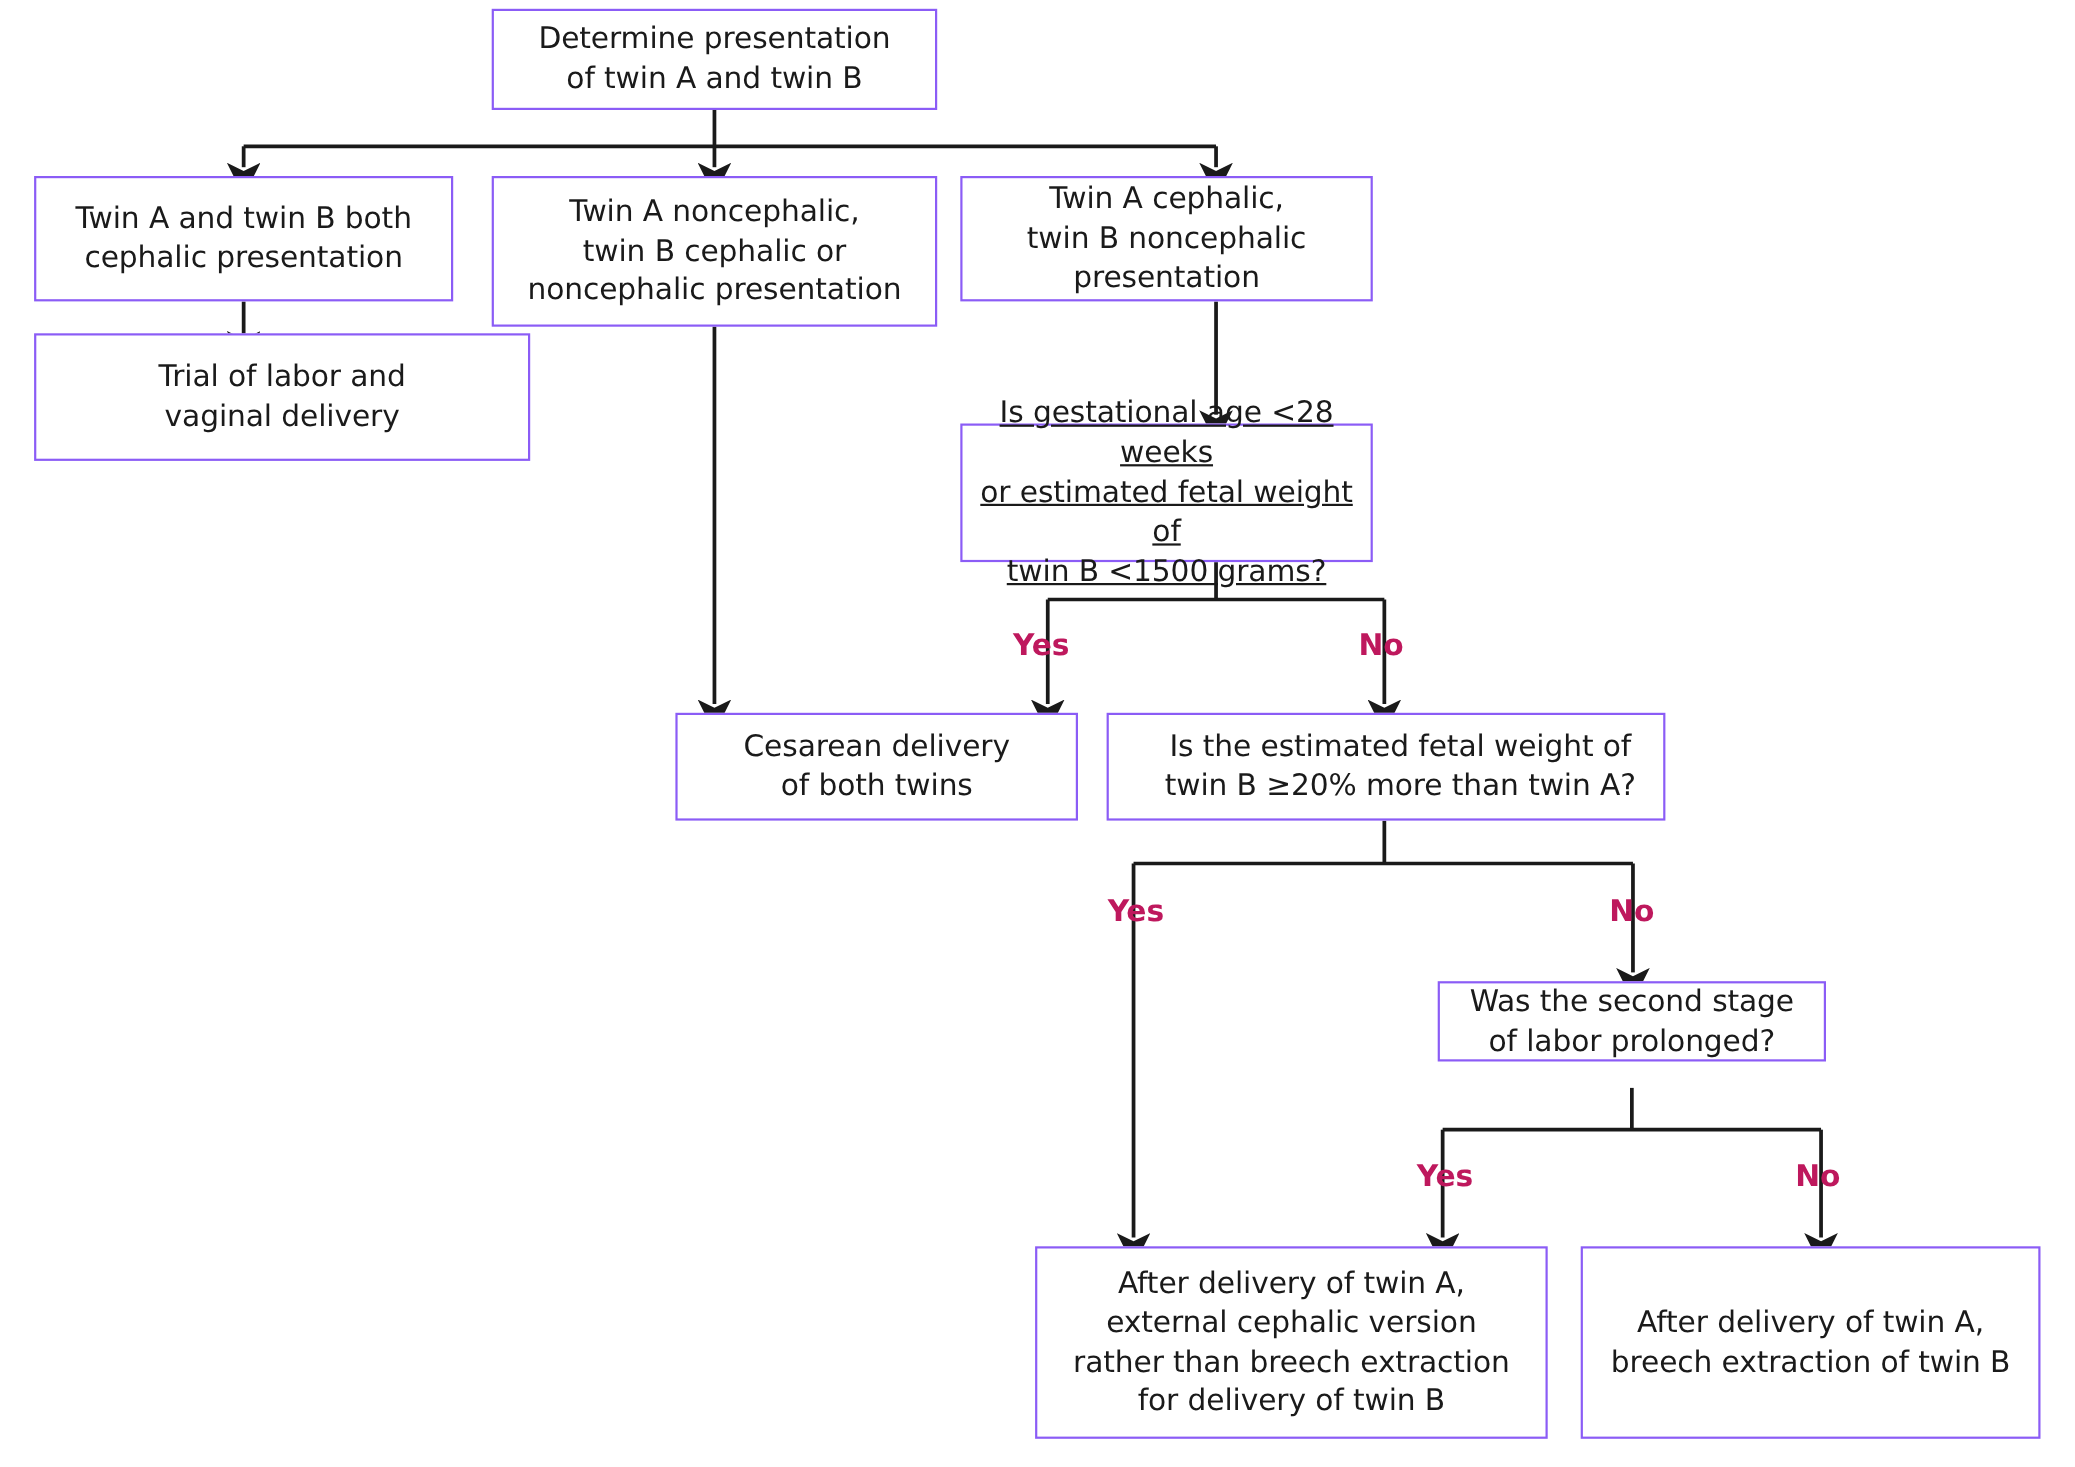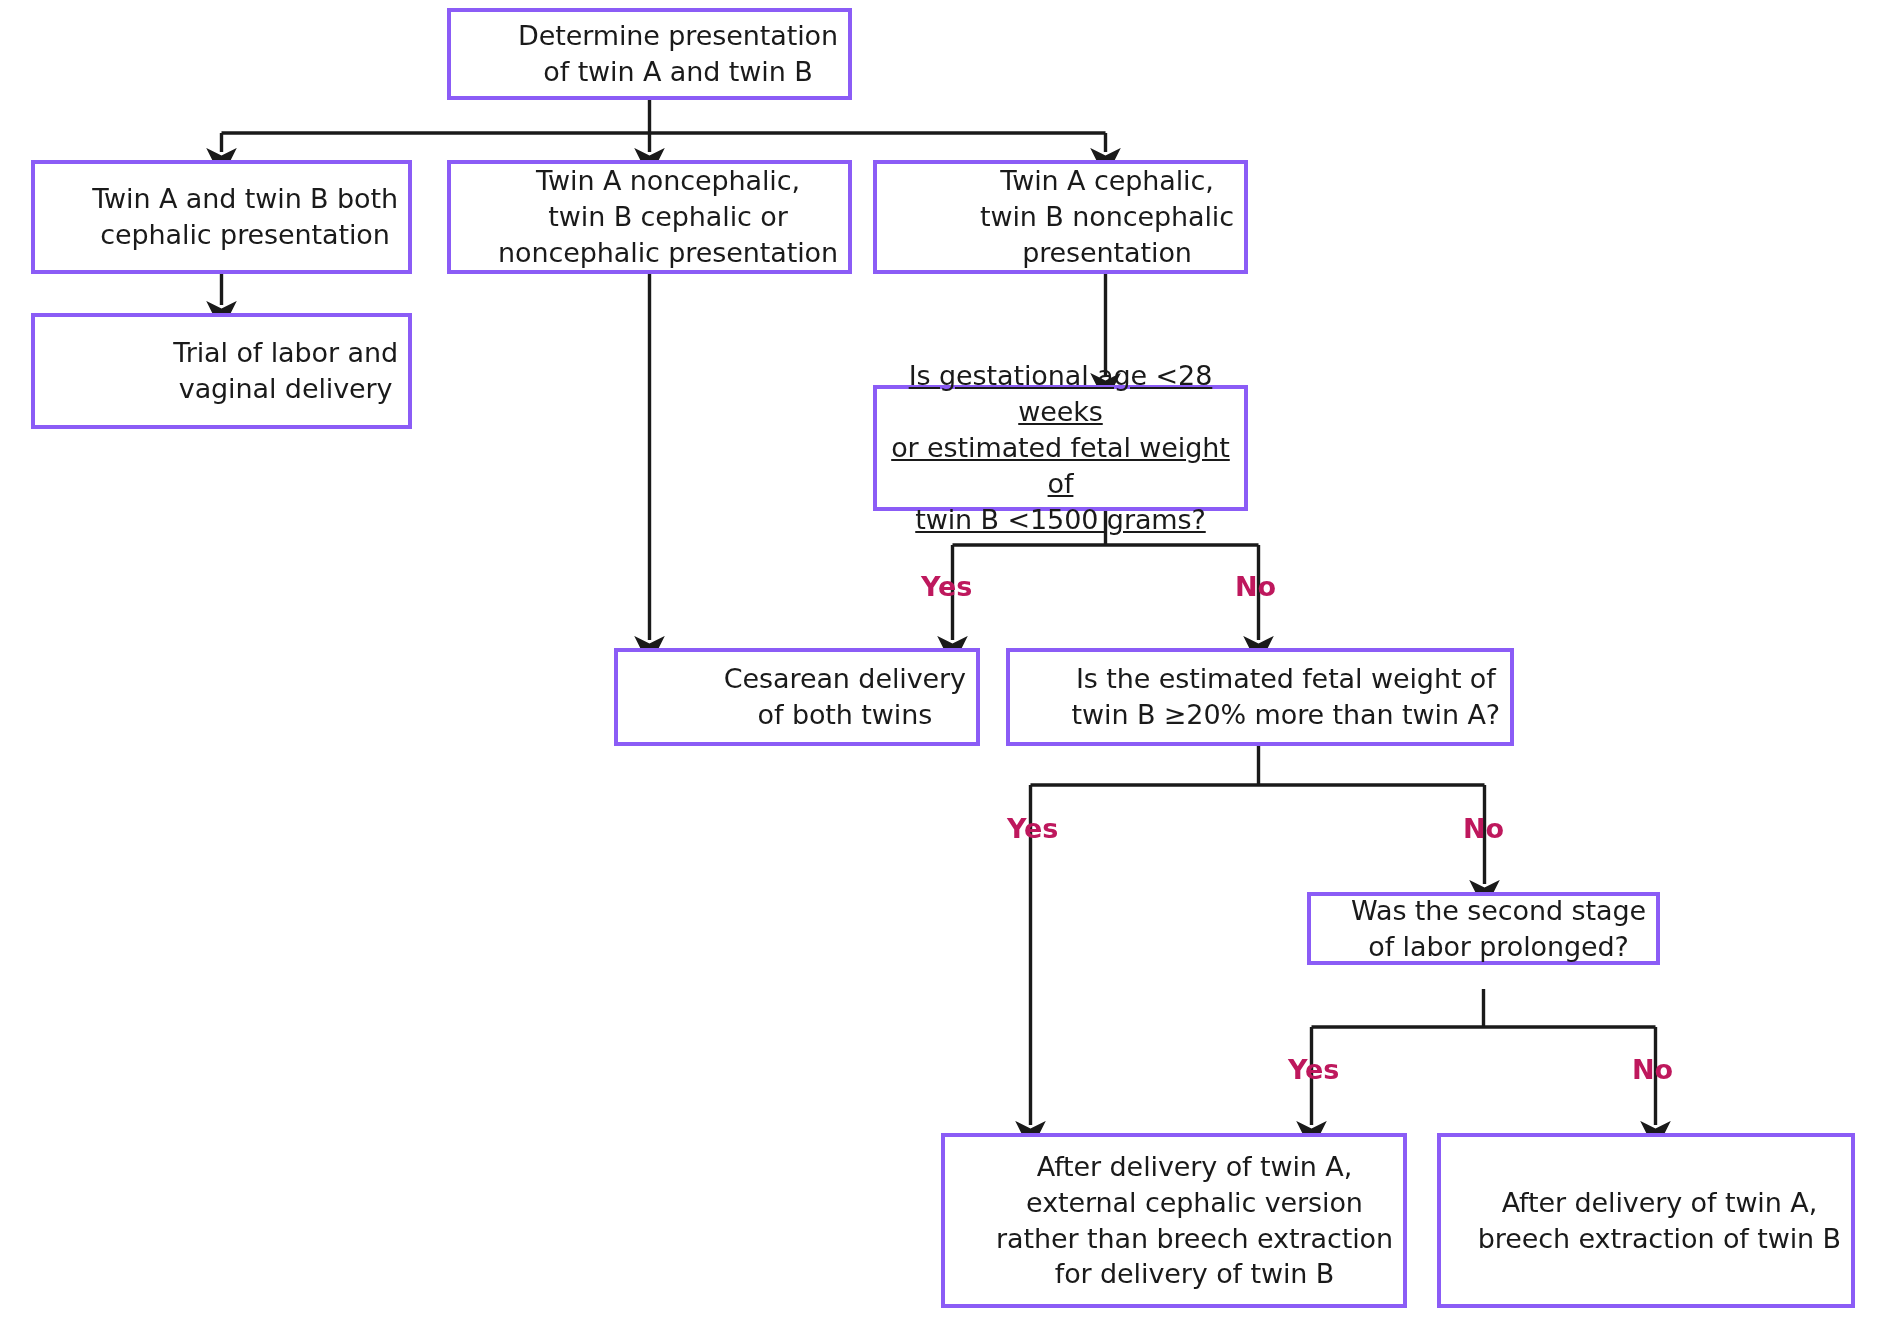--- a/index.html
+++ b/index.html
@@ -21,25 +21,25 @@
     position: absolute;
     left: 0;
     top: 0;
     width: 1886px;
     height: 1334px;
     pointer-events: none;
   }
   .node {
     position: absolute;
     box-sizing: border-box;
-    border: 4px solid #8b5cf6;
+    border: 2px solid #8b5cf6;
     background: #ffffff;
     display: flex;
     align-items: center;
-    justify-content: flex-end;
+    justify-content: center;
     text-align: center;
     color: #1a1a1a;
     font-size: 27px;
     line-height: 1.33;
     letter-spacing: -0.1px;
     padding: 4px 10px;
   }
   .node-text {
     white-space: pre-line;
     display: block;
@@ -89,25 +89,25 @@
   </svg>
   <div id="nodes-layer">
       <div class="node" style="left: 447px; top: 8px; width: 405px; height: 92px;">
         <span class="node-text">Determine presentation
 of twin A and twin B</span>
       </div>
       <div class="node" style="left: 31px; top: 160px; width: 381px; height: 114px;">
         <span class="node-text">Twin A and twin B both
 cephalic presentation</span>
       </div>
-      <div class="node" style="left: 31px; top: 313px; width: 381px; height: 116px;">
+      <div class="node" style="left: 31px; top: 303px; width: 451px; height: 116px;">
         <span class="node-text">Trial of labor and
 vaginal delivery</span>
       </div>
-      <div class="node" style="left: 447px; top: 160px; width: 405px; height: 114px;">
+      <div class="node" style="left: 447px; top: 160px; width: 405px; height: 137px;">
         <span class="node-text">Twin A noncephalic,
 twin B cephalic or
 noncephalic presentation</span>
       </div>
       <div class="node" style="left: 873px; top: 160px; width: 375px; height: 114px;">
         <span class="node-text">Twin A cephalic,
 twin B noncephalic
 presentation</span>
       </div>
       <div class="node" style="left: 873px; top: 385px; width: 375px; height: 126px; text-decoration: underline;">

